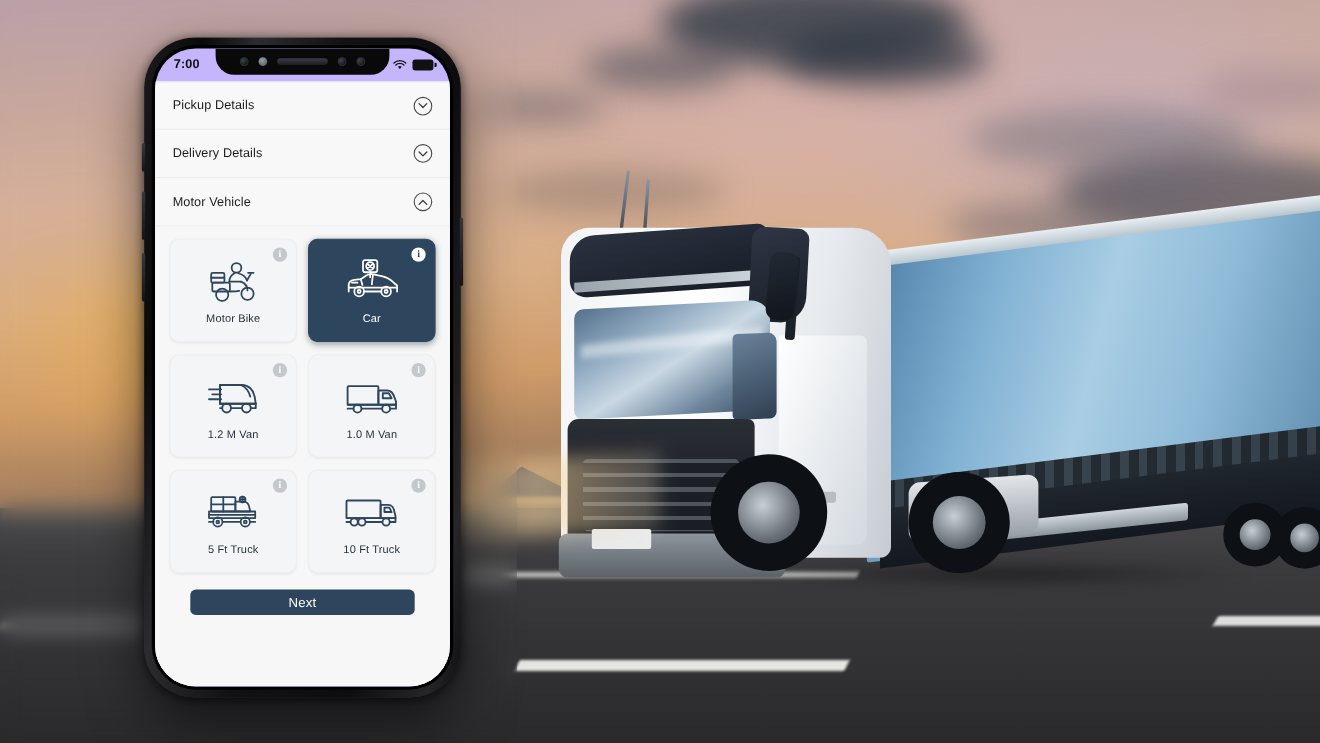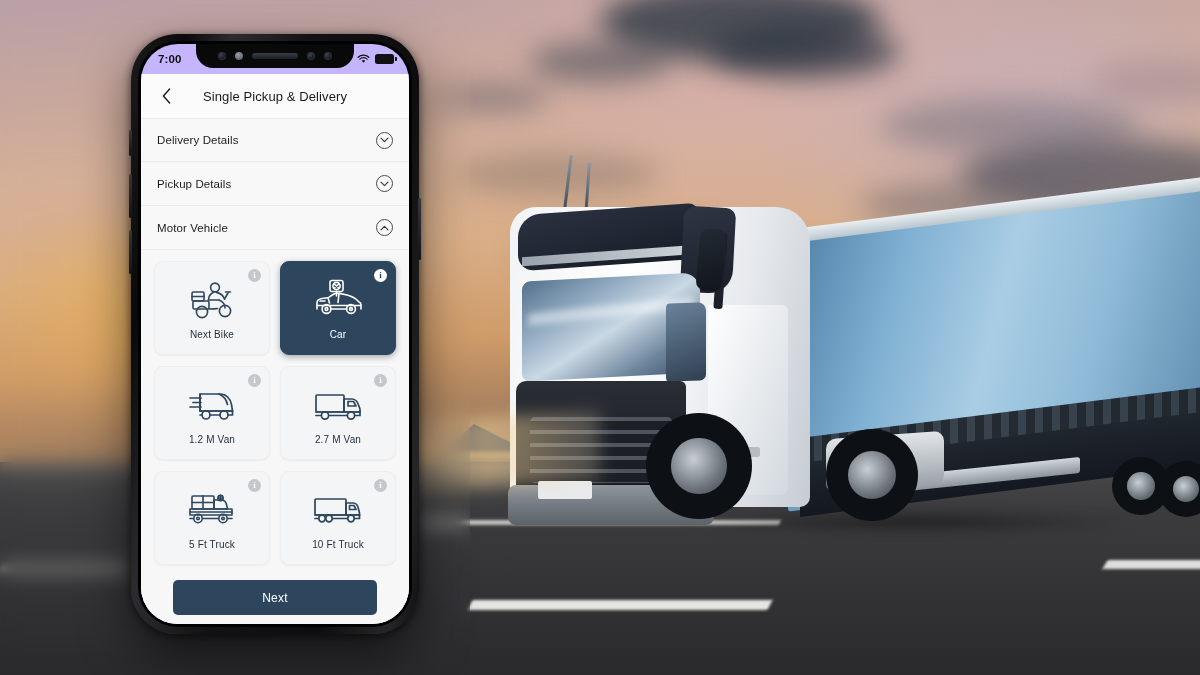--- a/index.html
+++ b/index.html
@@ -376,21 +376,21 @@
     border-radius: 50%; background: #c3c8cd;
     display: flex; align-items: center; justify-content: center;
     font-size: 9px; color: #fff; font-weight: 700;
     font-family: "Liberation Serif", serif; line-height: 1;
     cursor: pointer;
   }
   .veh-card.selected .info-badge { background: #ffffff; color: #2e465d; }
 
   .next-wrap { padding: 15px 19px 14px 19px; }
   .next-btn {
-    width: 100%; height: 35px; border-radius: 5px; border: none;
+    width: 100%; height: 23px; border-radius: 5px; border: none;
     background: #2e465d; color: #ffffff; font-size: 12px;
     font-family: "Liberation Sans", sans-serif; letter-spacing: .2px;
     cursor: pointer;
   }
 </style>
 </head>
 <body>
 
 <div class="scene">
   <div class="sky"></div>
@@ -491,42 +491,34 @@
           </span>
           <svg class="wifi-ic" viewBox="0 0 16 12">
             <path d="M8 10.6 L10.1 8.2 A3.1 3.1 0 0 0 5.9 8.2 Z" fill="#111"></path>
             <path d="M3.5 6.2 A6.4 6.4 0 0 1 12.5 6.2" stroke="#111" stroke-width="1.5" fill="none" stroke-linecap="round"></path>
             <path d="M1.4 3.9 A9.6 9.6 0 0 1 14.6 3.9" stroke="#111" stroke-width="1.5" fill="none" stroke-linecap="round"></path>
           </svg>
           <span class="batt"></span>
         </div>
       </div>
 
-      <div class="appbar">
-        <div class="back-btn">
-          <svg width="9" height="16" viewBox="0 0 9 16">
-            <path d="M7.6 1 L1.4 8 L7.6 15" stroke="#111" stroke-width="1.3" fill="none" stroke-linecap="round" stroke-linejoin="round"></path>
-          </svg>
-        </div>
-        <div class="app-title">Single Pickup &amp; Delivery</div>
-      </div>
 
       <div class="body-scroll">
 
         <div class="section-row">
-          <span class="section-label">Delivery Details</span>
+          <span class="section-label">Pickup Details</span>
           <span class="chev-circle">
             <svg width="9" height="6" viewBox="0 0 9 6">
               <path d="M1 1.2 L4.5 4.7 L8 1.2" stroke="#3a3a3a" stroke-width="1.2" fill="none" stroke-linecap="round" stroke-linejoin="round"></path>
             </svg>
           </span>
         </div>
 
         <div class="section-row">
-          <span class="section-label">Pickup Details</span>
+          <span class="section-label">Delivery Details</span>
           <span class="chev-circle">
             <svg width="9" height="6" viewBox="0 0 9 6">
               <path d="M1 1.2 L4.5 4.7 L8 1.2" stroke="#3a3a3a" stroke-width="1.2" fill="none" stroke-linecap="round" stroke-linejoin="round"></path>
             </svg>
           </span>
         </div>
 
         <div class="section-row">
           <span class="section-label">Motor Vehicle</span>
           <span class="chev-circle">
@@ -551,21 +543,21 @@
                   <rect x="7" y="22" width="16" height="8" rx="1.6"></rect>
                   <path d="M22.5 21 H33"></path>
                   <path d="M38.5 20 L42 14"></path>
                   <path d="M39.5 13 H44.5"></path>
                   <path d="M33 21 C37 22.5 39 25.5 39 29"></path>
                   <path d="M23 30 C26 30 29 30 31.5 29.5"></path>
                   <circle cx="16" cy="33" r="5.6"></circle>
                   <circle cx="39" cy="32" r="5.6"></circle>
                 </svg>
               </div>
-              <div class="veh-label">Next Bike</div>
+              <div class="veh-label">Motor Bike</div>
             </div>
 
             <div class="veh-card selected">
               <span class="info-badge">i</span>
               <div class="veh-icon">
                 <svg width="54" height="42" viewBox="0 0 54 42" fill="none" stroke="#ffffff" stroke-width="1.6" stroke-linecap="round" stroke-linejoin="round">
                   <rect x="19" y="1.5" width="13" height="11" rx="2"></rect>
                   <circle cx="25.5" cy="7" r="3.6"></circle>
                   <path d="M23 5 L28 9 M28 5 L23 9"></path>
                   <path d="M25.5 12.5 V17"></path>
@@ -612,21 +604,21 @@
                   <path d="M32 14 H40 C43 14 45.5 17 46.5 20 L48 24 V27 H32 Z"></path>
                   <path d="M36 16.5 H41.5 L44 21 H36 Z"></path>
                   <path d="M4 27 H48"></path>
                   <circle cx="13" cy="30.5" r="3.6"></circle>
                   <circle cx="39" cy="30.5" r="3.6"></circle>
                   <path d="M17 30.5 H35"></path>
                   <path d="M4 30.5 H9"></path>
                   <path d="M43 30.5 H48 V27"></path>
                 </svg>
               </div>
-              <div class="veh-label">2.7 M Van</div>
+              <div class="veh-label">1.0 M Van</div>
             </div>
 
             <div class="veh-card">
               <span class="info-badge">i</span>
               <div class="veh-icon">
                 <svg width="54" height="40" viewBox="0 0 54 40" fill="none" stroke="#2e465d" stroke-width="1.6" stroke-linecap="round" stroke-linejoin="round">
                   <rect x="7" y="6" width="22" height="13" rx="1"></rect>
                   <path d="M18 6 V19 M7 12.5 H29"></path>
                   <path d="M29 10 H36 C39.5 10 41 12 41.5 14.5 L42.5 19 H29 Z"></path>
                   <circle cx="35.5" cy="8" r="2.6"></circle>

